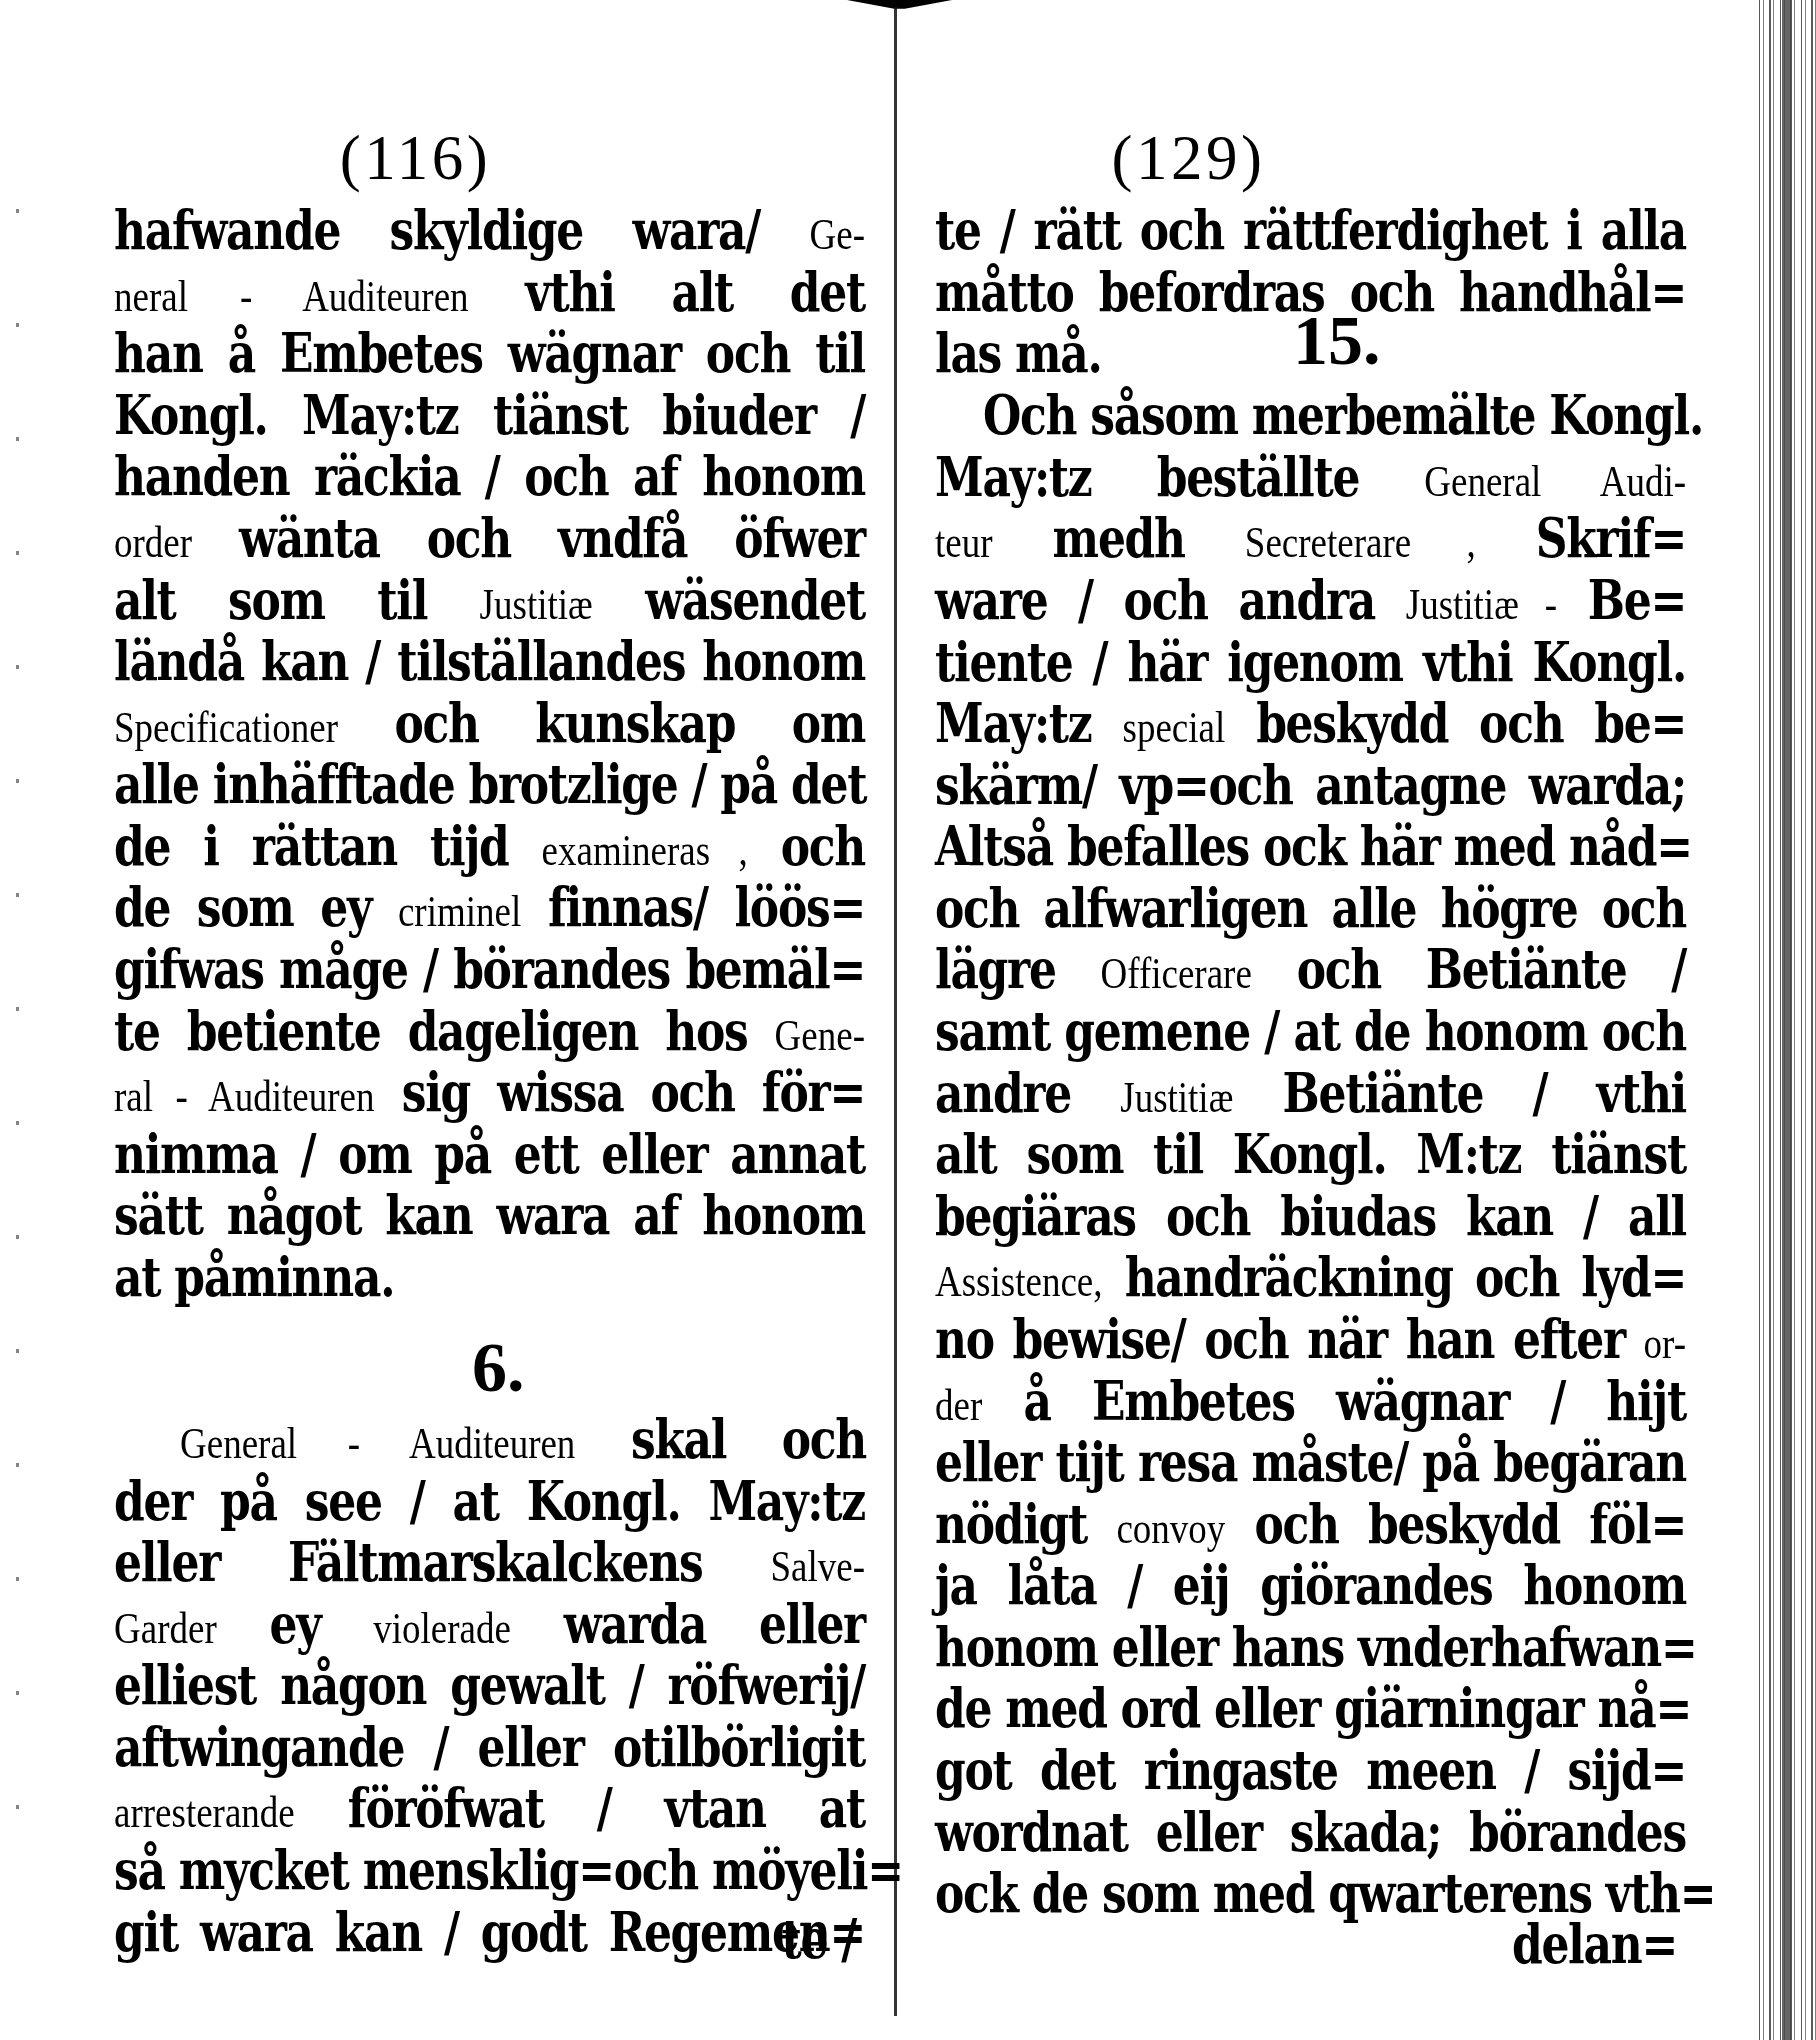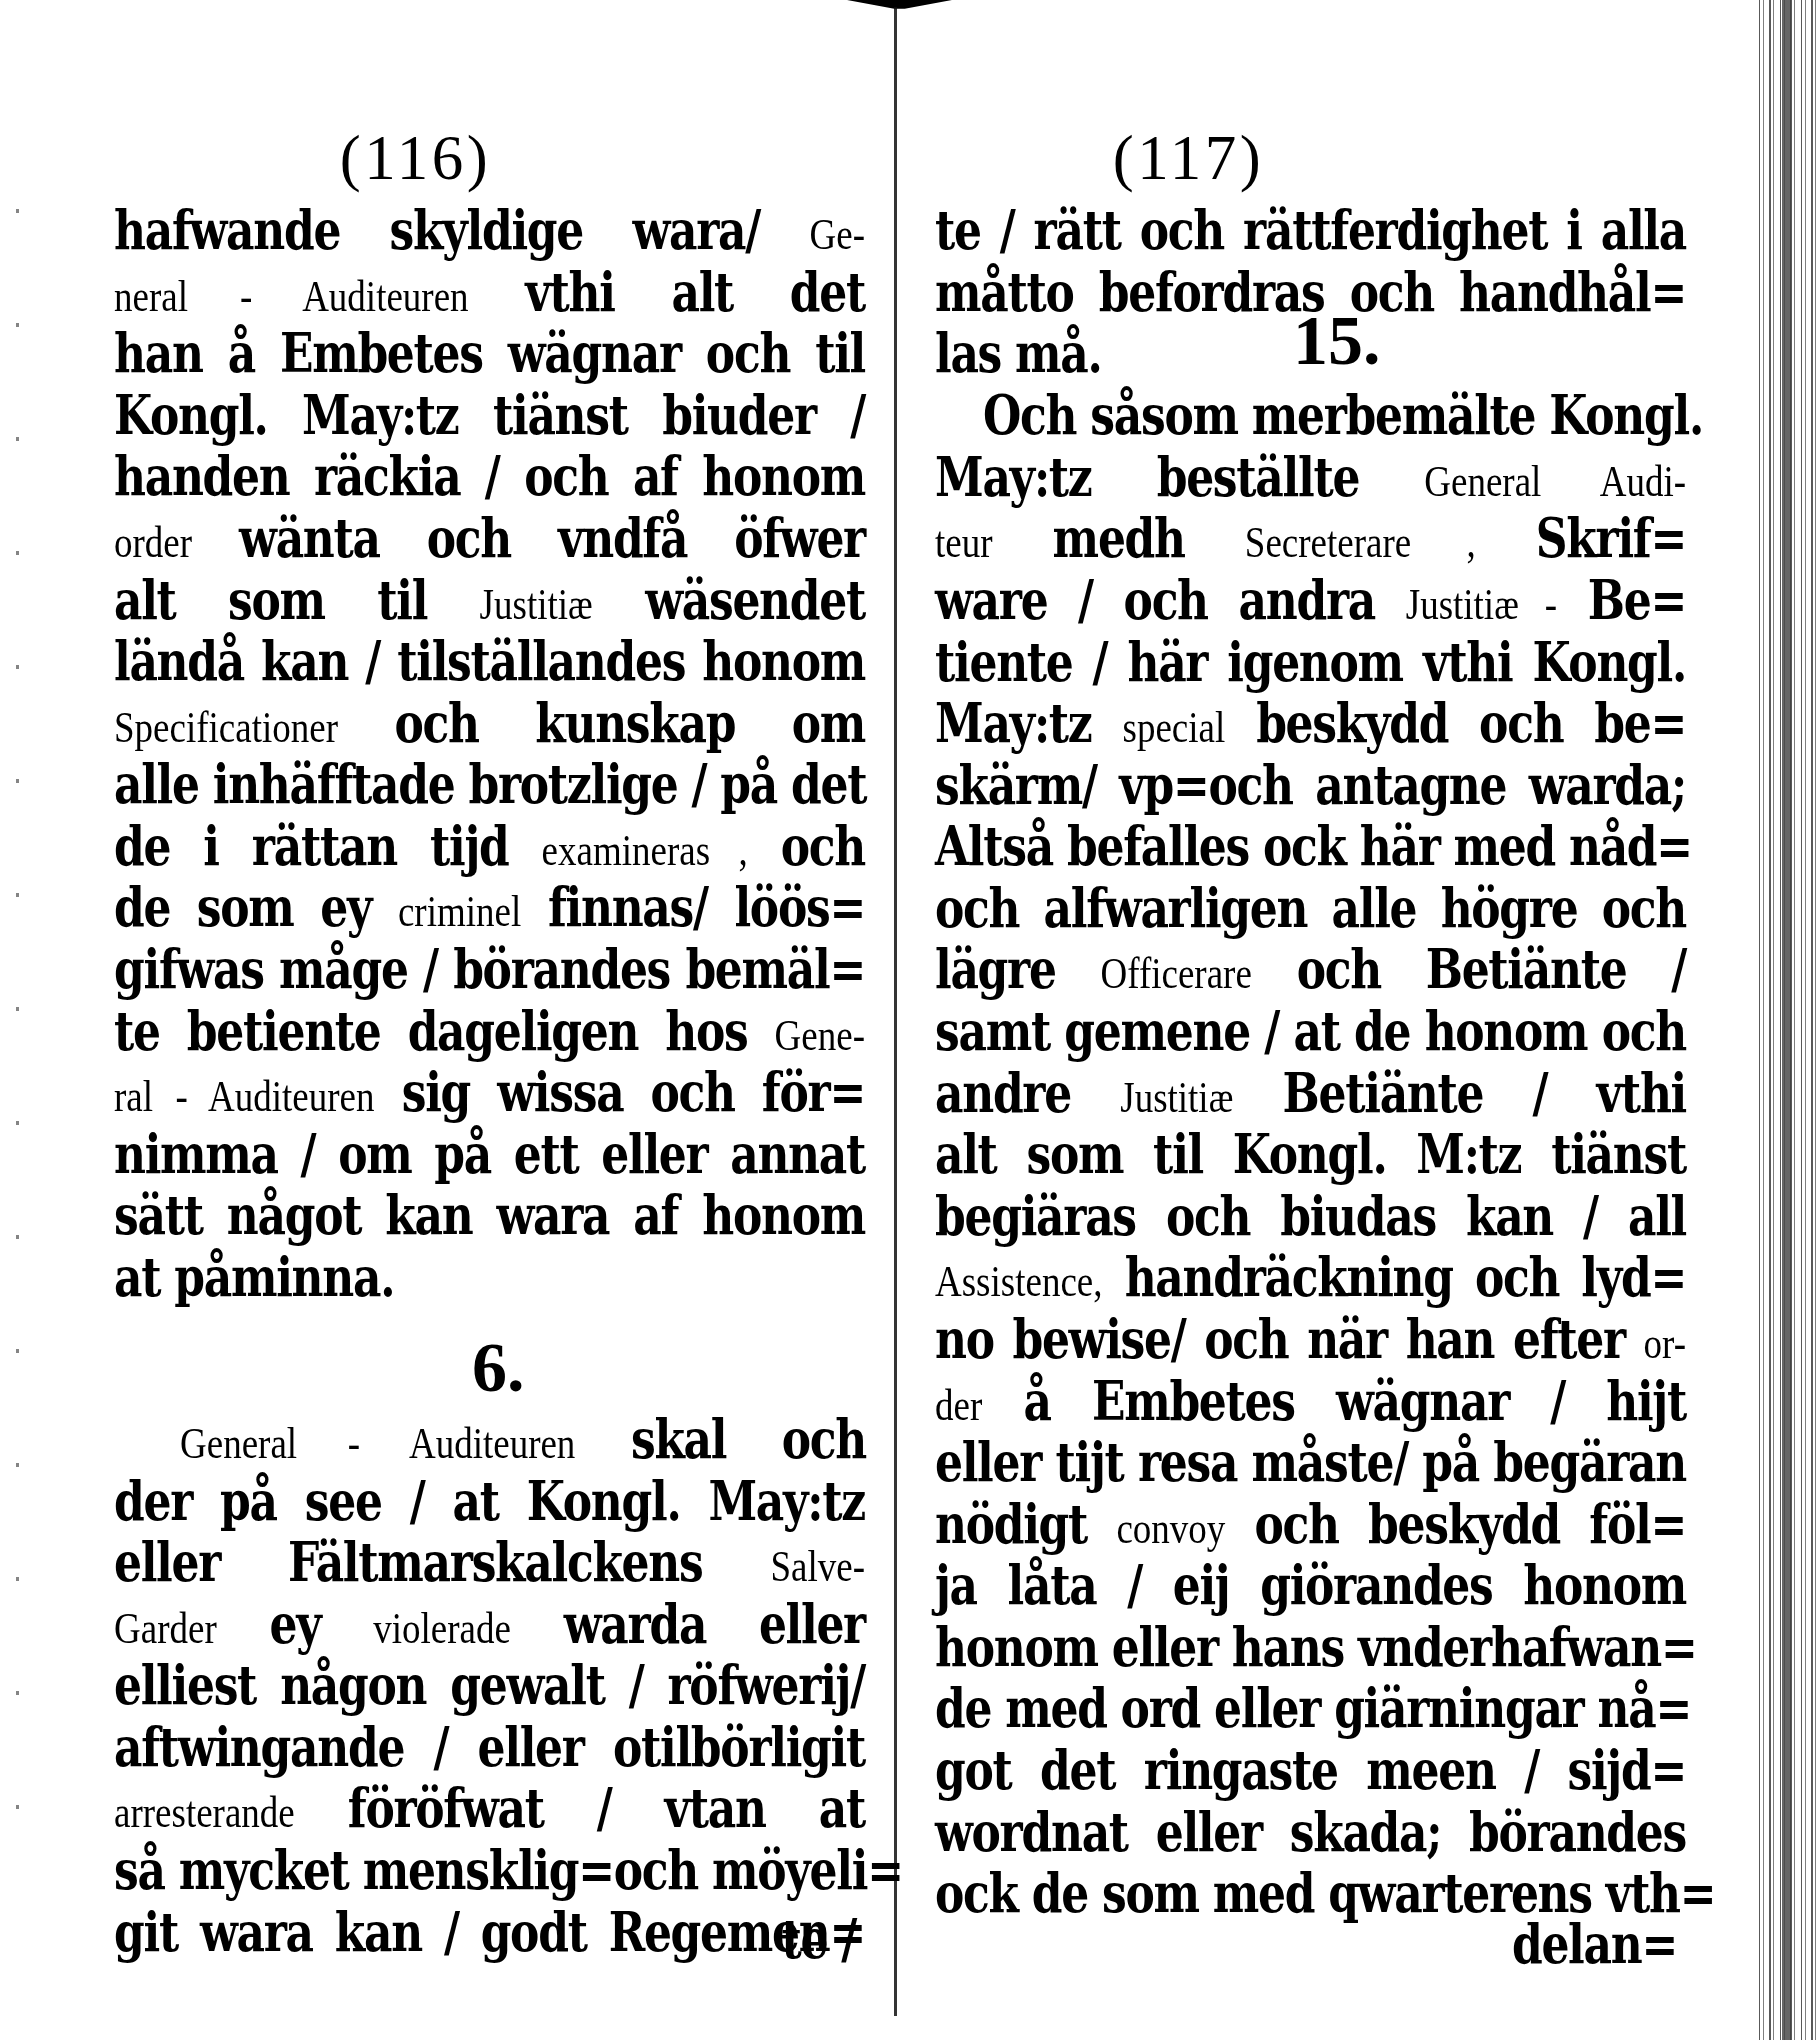--- a/index.html
+++ b/index.html
@@ -75,21 +75,21 @@
         <div class="line justify" style="top: 1654px; left: 0px; width: 751px;"><span>elliest någon gewalt / röfwerij/</span></div>
         <div class="line justify" style="top: 1716px; left: 0px; width: 751px;"><span>aftwingande / eller otilbörligit</span></div>
         <div class="line justify" style="top: 1777px; left: 0px; width: 751px;"><span class="ant">arresterande</span><span> föröfwat / vtan at</span></div>
         <div class="line justify" style="top: 1839px; left: 0px; width: 751px;"><span>så mycket mensklig=och möyeli=</span></div>
         <div class="line justify" style="top: 1901px; left: 0px; width: 751px;"><span>git wara kan / godt Regemen=</span></div>
       </div>
     <div class="line right" style="top:1908px;width:742px;">te /</div>
   </div>
 
   <div class="page right">
-    <div class="folio">(117)</div>
+    <div class="folio">(129)</div>
     <div>
         <div class="line justify" style="top: 199px; left: 0px; width: 751px;"><span>te / rätt och rättferdighet i alla</span></div>
         <div class="line justify" style="top: 261px; left: 0px; width: 751px;"><span>måtto befordras och handhål=</span></div>
         <div class="line" style="top: 322px; left: 0px; width: 262px;"><span>las må.</span></div>
       </div>
     <div class="section-no" style="left:358px;top:301px;">15.</div>
     <div>
         <div class="line justify" style="top: 384px; left: 48px; width: 703px;"><span>Och såsom merbemälte Kongl.</span></div>
         <div class="line justify" style="top: 446px; left: 0px; width: 751px;"><span>May:tz beställte </span><span class="ant">General Audi-</span></div>
         <div class="line justify" style="top: 507px; left: 0px; width: 751px;"><span class="ant">teur</span><span> medh </span><span class="ant">Secreterare ,</span><span> Skrif=</span></div>

